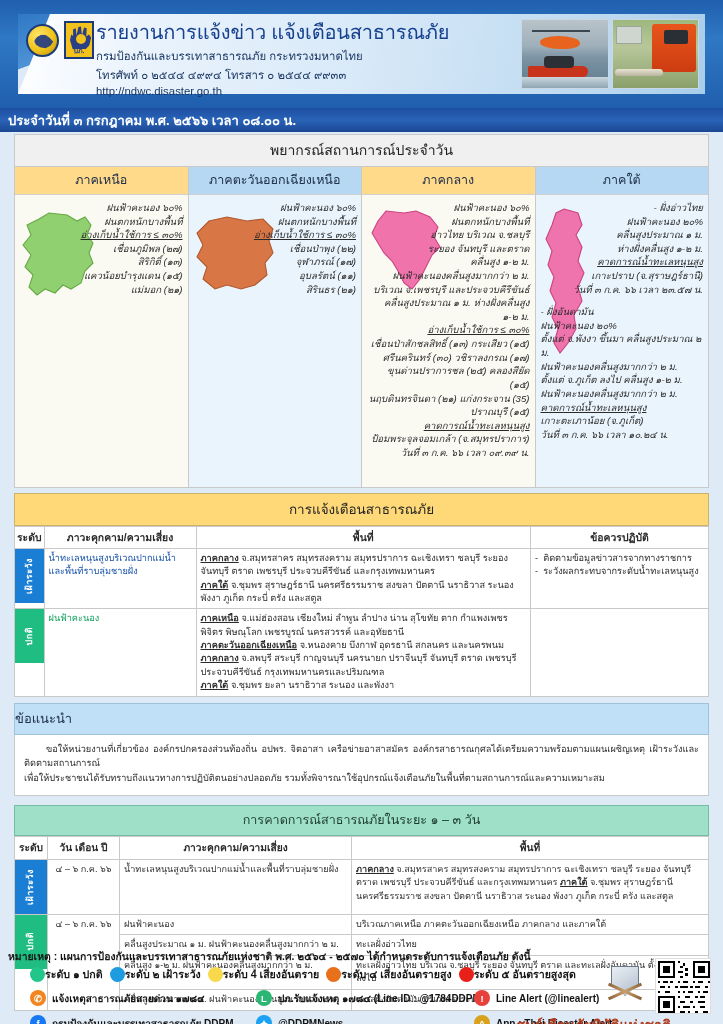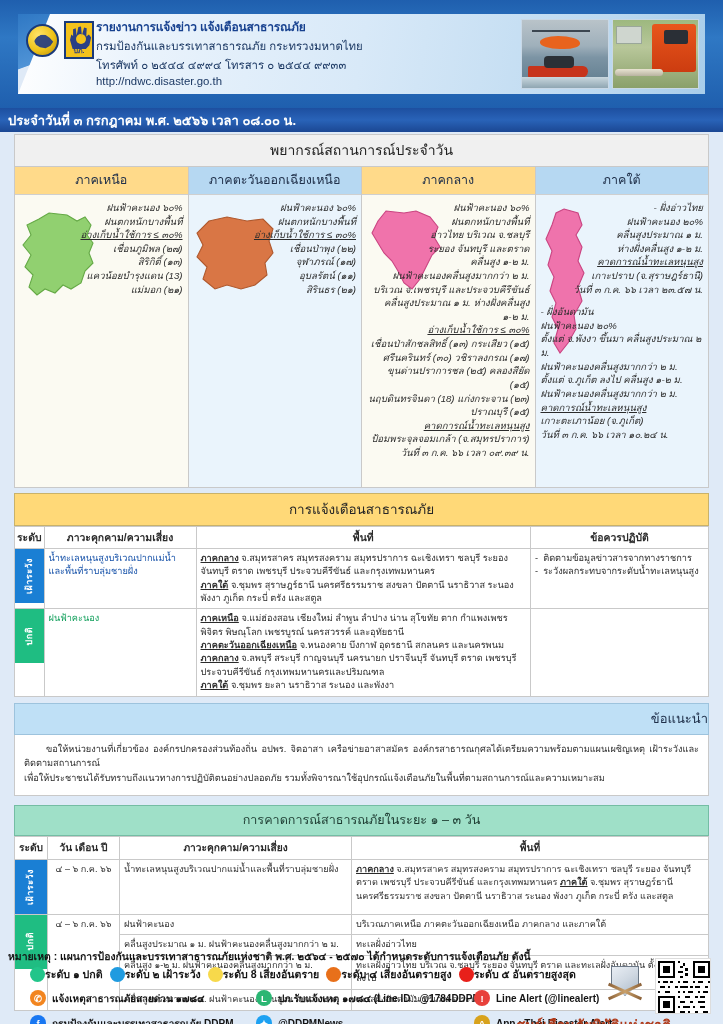--- a/index.html
+++ b/index.html
@@ -51,21 +51,21 @@
   .ddpm-badge .hand:after{
     content:""; position:absolute; left:6px; top:9px; width:10px; height:10px;
     border-radius:50%; background:#f4c21c;
   }
   .ddpm-badge .bl{
     position:absolute; bottom:1px; left:0; width:100%; text-align:center;
     font-size:7px; color:#2a3f85; font-weight:bold; letter-spacing:0;
   }
   #header-text { position:absolute; left:78px; top:6px; width:420px; }
   #hdr-title {
-    font-size:12px; font-weight:bold; color:#17418f; letter-spacing:-.2px;
+    font-size:20px; font-weight:normal; color:#17418f; letter-spacing:-.2px;
     line-height:1.25; white-space:nowrap;
   }
   #hdr-sub1 { font-size:11.4px; color:#16335f; margin-top:2px; white-space:nowrap; }
   #hdr-sub2 { font-size:11.4px; color:#16335f; margin-top:1px; white-space:nowrap; }
   #hdr-url   { font-size:11.4px; color:#16335f; margin-top:1px; white-space:nowrap; }
 
   #hdr-photos{
     position:absolute; right:6px; top:5px; width:178px; height:70px;
     display:flex; gap:3px;
   }
@@ -178,21 +178,21 @@
     writing-mode:vertical-rl; transform:rotate(180deg);
     font-size:9px; color:#fff; font-weight:600; letter-spacing:.5px;
   }
   .col-threat{ width:152px; }
   .col-act{ width:178px; }
   td u{ text-decoration:underline; font-weight:600; }
 
   
   #advice-block{ margin-top:6px; }
   .blue-title{
-    background:#bfe0f6; border:1px solid #9dc3dd; text-align:right;
+    background:#bfe0f6; border:1px solid #9dc3dd; text-align:left;
     font-size:13px; padding:4px 0 5px; color:#20304a;
   }
   #advice-body{
     border:1px solid #c9c9c9; border-top:none; background:#fff;
     padding:7px 9px 9px; font-size:9.2px; line-height:1.62; color:#2b2b2b;
     text-align:justify;
   }
   #advice-body p{ margin:0; }
   #advice-body p.ind{ text-indent:22px; }
 
@@ -317,21 +317,21 @@
             <svg width="78" height="96" viewBox="0 0 78 96">
               <path d="M30 2 L48 4 L58 10 L66 6 L72 14 L68 24 L74 32 L70 42 L74 52 L66 60 L62 72 L52 78 L44 74 L36 82 L26 78 L18 84 L10 76 L14 64 L6 56 L12 44 L4 34 L12 24 L8 14 L20 8 Z" fill="#8dcf6b" stroke="#5fa63f" stroke-width="1.1"></path>
             </svg>
           </div>
           <div class="fc-text">
             <div>ฝนฟ้าคะนอง ๖๐%</div>
             <div>ฝนตกหนักบางพื้นที่</div>
             <div><u>อ่างเก็บน้ำใช้การ ≤ ๓๐%</u></div>
             <div>เชื่อนภูมิพล (๒๗)</div>
             <div>สิริกิติ์ (๑๓)</div>
-            <div>แควน้อยบำรุงแดน (13)</div>
+            <div>แควน้อยบำรุงแดน (๑๕)</div>
             <div>แม่มอก (๒๑)</div>
           </div>
         </div>
       </div>
       <div class="fc-col">
         <div class="fc-head cool">ภาคตะวันออกเฉียงเหนือ</div>
         <div class="fc-body sky">
           <div class="map" style="left:4px;top:20px;">
             <svg width="82" height="80" viewBox="0 0 82 80">
               <path d="M16 6 L34 2 L54 6 L70 4 L80 14 L76 26 L80 38 L72 48 L74 60 L62 70 L48 74 L34 70 L22 74 L10 64 L14 52 L4 42 L10 30 L4 18 Z" fill="#d9713e" stroke="#ad5326" stroke-width="1.1"></path>
@@ -362,21 +362,21 @@
             <div>อ่าวไทย บริเวณ จ.ชลบุรี</div>
             <div>ระยอง จันทบุรี และตราด</div>
             <div>คลื่นสูง ๑-๒ ม.</div>
             <div>ฝนฟ้าคะนองคลื่นสูงมากกว่า ๒ ม.</div>
             <div>บริเวณ จ.เพชรบุรี และประจวบคีรีขันธ์</div>
             <div>คลื่นสูงประมาณ ๑ ม. ห่างฝั่งคลื่นสูง ๑-๒ ม.</div>
             <div><u>อ่างเก็บน้ำใช้การ ≤ ๓๐%</u></div>
             <div>เชื่อนป่าสักชลสิทธิ์ (๑๓) กระเสียว (๑๕)</div>
             <div>ศรีนครินทร์ (๓๐) วชิราลงกรณ (๑๗)</div>
             <div>ขุนด่านปราการชล (๒๕) คลองสียัด (๑๕)</div>
-            <div>นฤบดินทรจินดา (18) แก่งกระจาน (๒๓)</div>
+            <div>นฤบดินทรจินดา (๒๑) แก่งกระจาน (35)</div>
             <div>ปราณบุรี (๑๕)</div>
             <div><u>คาดการณ์น้ำทะเลหนุนสูง</u></div>
             <div>ป้อมพระจุลจอมเกล้า (จ.สมุทรปราการ)</div>
             <div>วันที่ ๓ ก.ค. ๖๖ เวลา ๐๙.๓๙ น.</div>
           </div>
         </div>
       </div>
       <div class="fc-col">
         <div class="fc-head cool">ภาคใต้</div>
         <div class="fc-body sky">
@@ -519,21 +519,21 @@
       <div class="lg-item">
         <span class="lg-dot" style="background:#22c58a"></span>
         <span class="lg-label">ระดับ ๑ ปกติ</span>
       </div>
       <div class="lg-item">
         <span class="lg-dot" style="background:#1f9be0"></span>
         <span class="lg-label">ระดับ ๒ เฝ้าระวัง</span>
       </div>
       <div class="lg-item">
         <span class="lg-dot" style="background:#f7d94b"></span>
-        <span class="lg-label">ระดับ 8 เสี่ยงอันตราย</span>
+        <span class="lg-label">ระดับ 4 เสี่ยงอันตราย</span>
       </div>
       <div class="lg-item">
         <span class="lg-dot" style="background:#e8701a"></span>
         <span class="lg-label">ระดับ ๔ เสี่ยงอันตรายสูง</span>
       </div>
       <div class="lg-item">
         <span class="lg-dot" style="background:#e8201a"></span>
         <span class="lg-label">ระดับ ๕ อันตรายสูงสุด</span>
       </div>
     </div>

